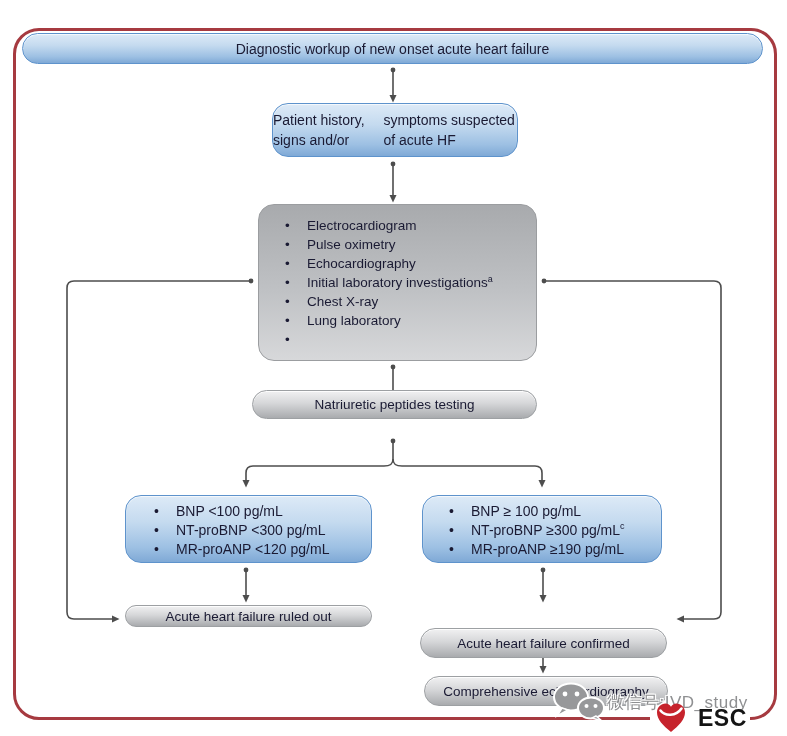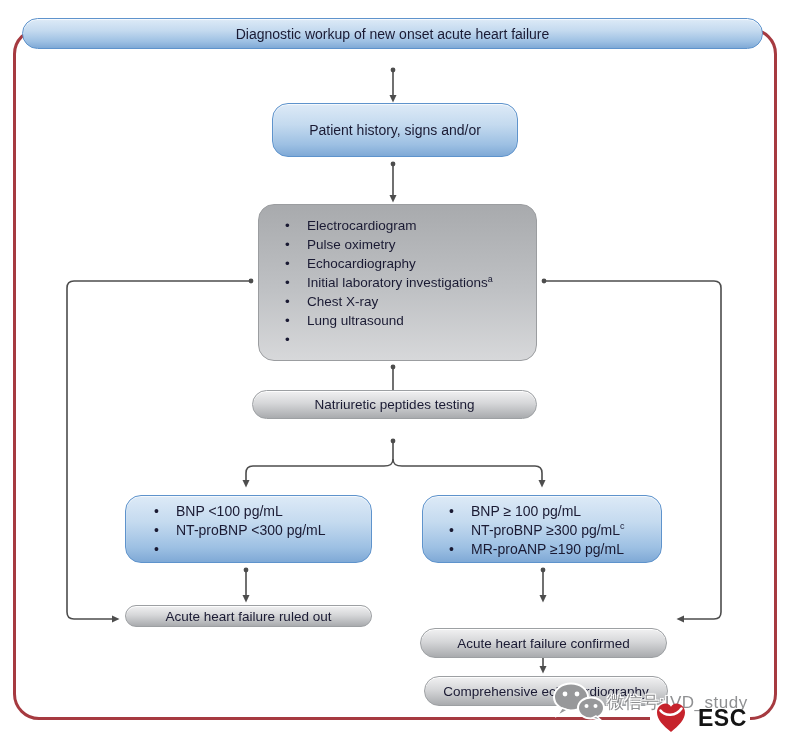--- a/index.html
+++ b/index.html
@@ -22,21 +22,21 @@
     background:linear-gradient(180deg,#a8aaad 0%,#bfc1c4 55%,#d7d8da 100%);
     border:1px solid #9b9da0;
   }
   .graypill {
     background:linear-gradient(180deg,#f1f1f2 0%,#d6d7d9 45%,#a9abae 100%);
     border:1px solid #9da0a3;
     box-shadow: inset 0 1px 0 rgba(255,255,255,0.85);
   }
   .pill { border-radius:16px; display:flex; align-items:center; justify-content:center; }
   .box  { border-radius:16px; }
-  .title-pill    { left:22px;  top:18px;  width:741px; height:31px; font-size:14px; }
+  .title-pill    { left:22px;  top:33px;  width:741px; height:31px; font-size:14px; }
   .patient-box   { left:272px; top:103px; width:246px; height:54px;
                    display:flex; flex-direction:row; align-items:center; justify-content:center;
                    font-size:14px; line-height:20px; }
   .assess-box    { left:258px; top:204px; width:279px; height:157px; padding:11px 0 0 26px; font-size:13.5px; }
   .np-pill       { left:252px; top:390px; width:285px; height:29px; font-size:13.5px; }
   .npneg-box     { left:125px; top:495px; width:247px; height:68px; padding:6px 0 0 28px; font-size:14px; }
   .nppos-box     { left:422px; top:495px; width:240px; height:68px; padding:6px 0 0 26px; font-size:14px; }
   .ruledout-pill { left:125px; top:605px; width:247px; height:22px; font-size:13.5px;align-items:center; }
   .confirmed-pill{ left:420px; top:628px; width:247px; height:30px; font-size:13.5px; }
   .echo-pill     { left:424px; top:676px; width:244px; height:30px; font-size:13.5px; }
@@ -91,20 +91,21 @@
       <path d="M544,281 L714,281 Q721,281 721,288 L721,612 Q721,619 714,619 L683,619" marker-end="url(#arr)"></path>
     </g>
   </svg>
 
   <div class="node pill blue title-pill">
     <span>Diagnostic workup of new onset acute heart failure</span>
   </div>
 
   <div class="node box blue patient-box">
     <span>Patient history, signs and/or</span>
+    <span>symptoms suspected of acute HF</span>
   </div>
 
   <div class="node box graybox assess-box">
     <div class="b-row">
       <span class="b-dot">•</span>
       <span class="b-text"><span>Electrocardiogram</span><sup></sup></span>
     </div>
     <div class="b-row">
       <span class="b-dot">•</span>
       <span class="b-text"><span>Pulse oximetry</span><sup></sup></span>
@@ -116,21 +117,21 @@
     <div class="b-row">
       <span class="b-dot">•</span>
       <span class="b-text"><span>Initial laboratory investigations</span><sup>a</sup></span>
     </div>
     <div class="b-row">
       <span class="b-dot">•</span>
       <span class="b-text"><span>Chest X-ray</span><sup></sup></span>
     </div>
     <div class="b-row">
       <span class="b-dot">•</span>
-      <span class="b-text"><span>Lung ultrasound</span><sup></sup></span>
+      <span class="b-text"><span>Lung laboratory</span><sup></sup></span>
     </div>
     <div class="b-row">
       <span class="b-dot">•</span>
     </div>
   </div>
 
   <div class="node pill graypill np-pill">
     <span>Natriuretic peptides testing</span>
   </div>
 
@@ -138,20 +139,21 @@
     <div class="b-row">
       <span class="b-dot">•</span>
       <span class="b-text"><span>BNP &lt;100 pg/mL</span><sup></sup></span>
     </div>
     <div class="b-row">
       <span class="b-dot">•</span>
       <span class="b-text"><span>NT-proBNP &lt;300 pg/mL</span><sup></sup></span>
     </div>
     <div class="b-row">
       <span class="b-dot">•</span>
+      <span class="b-text"><span>MR-proANP &lt;120 pg/mL</span><sup></sup></span>
     </div>
   </div>
 
   <div class="node box blue nppos-box">
     <div class="b-row">
       <span class="b-dot">•</span>
       <span class="b-text"><span>BNP ≥ 100 pg/mL</span><sup></sup></span>
     </div>
     <div class="b-row">
       <span class="b-dot">•</span>

